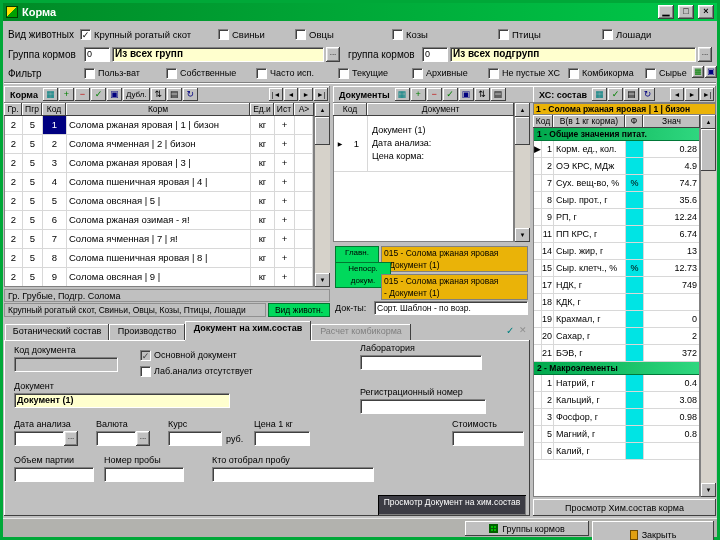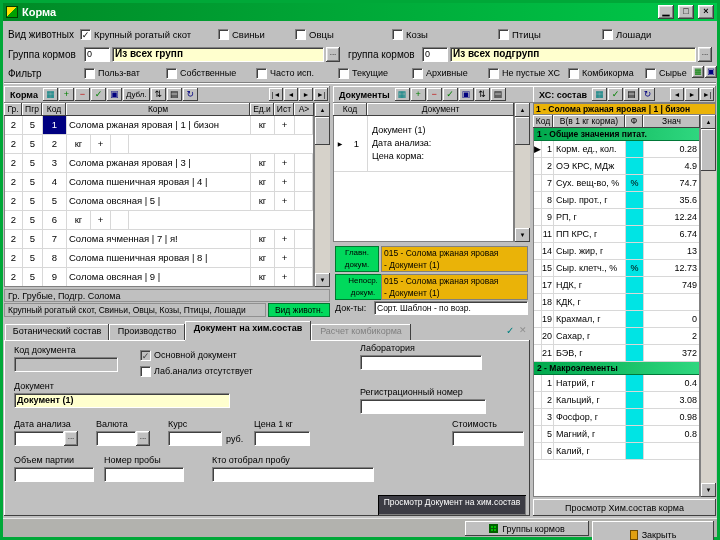--- a/index.html
+++ b/index.html
@@ -186,20 +186,21 @@
       <span class="c-name">Солома ржаная яровая | 1 | бизон</span>
       <span class="c-ed">кг</span>
       <span class="c-ist">+</span>
       <span class="c-a"></span>
     </div>
 
     <div class="frow">
       <span class="c-gr">2</span>
       <span class="c-pgr">5</span>
       <span class="c-kod">2</span>
+      <span class="c-name">Солома ячменная | 2 | бизон</span>
       <span class="c-ed">кг</span>
       <span class="c-ist">+</span>
       <span class="c-a"></span>
     </div>
 
     <div class="frow">
       <span class="c-gr">2</span>
       <span class="c-pgr">5</span>
       <span class="c-kod">3</span>
       <span class="c-name">Солома ржаная яровая | 3 |</span>
@@ -225,20 +226,21 @@
       <span class="c-name">Солома овсяная | 5 |</span>
       <span class="c-ed">кг</span>
       <span class="c-ist">+</span>
       <span class="c-a"></span>
     </div>
 
     <div class="frow">
       <span class="c-gr">2</span>
       <span class="c-pgr">5</span>
       <span class="c-kod">6</span>
+      <span class="c-name">Солома ржаная озимая - я!</span>
       <span class="c-ed">кг</span>
       <span class="c-ist">+</span>
       <span class="c-a"></span>
     </div>
 
     <div class="frow">
       <span class="c-gr">2</span>
       <span class="c-pgr">5</span>
       <span class="c-kod">7</span>
       <span class="c-name">Солома ячменная | 7 | я!</span>
@@ -310,21 +312,21 @@
       <div class="sthumb"></div>
     </div>
   <div class="sarr">▼</div>
 </div>
 
 <div class="greenlabel" style="left:335px;top:246px;width:44px;height:26px">Главн. докум.</div>
 <div class="creambox" style="left:381px;top:246px;width:147px;height:26px">
   <span style="display:block">015 - Солома ржаная яровая</span>
   <span style="display:block">- Документ (1)</span>
 </div>
-<div class="greenlabel" style="left:335px;top:274px;width:56px;height:26px">Непоср. докум.</div>
+<div class="greenlabel" style="left:335px;top:262px;width:56px;height:26px">Непоср. докум.</div>
 <div class="creambox" style="left:381px;top:274px;width:147px;height:26px">
   <span style="display:block">015 - Солома ржаная яровая</span>
   <span style="display:block">- Документ (1)</span>
 </div>
 <span class="lbl ab" style="left:335px;top:303px">Док-ты:</span>
 <div class="input" style="left:374px;top:301px;width:154px;height:14px;font-size:8.5px">Сорт. Шаблон - по возр.</div>
 
 <div class="toolbar" style="left:533px;top:86px;width:183px">
   <span class="tool-label">ХС: состав</span>
   <span class="tb teal">▦</span>

